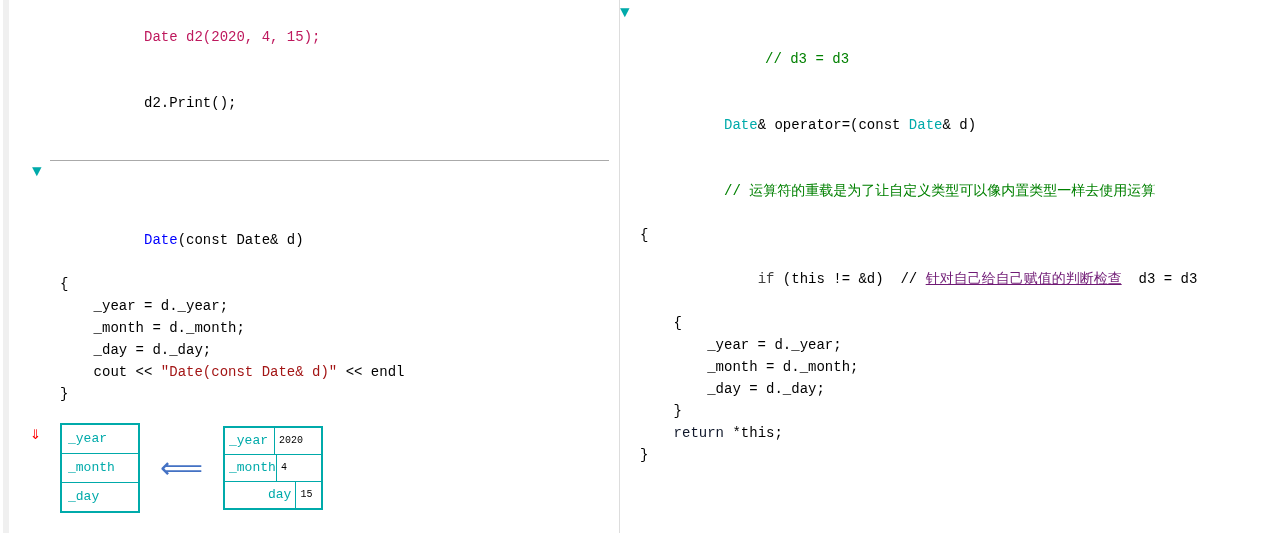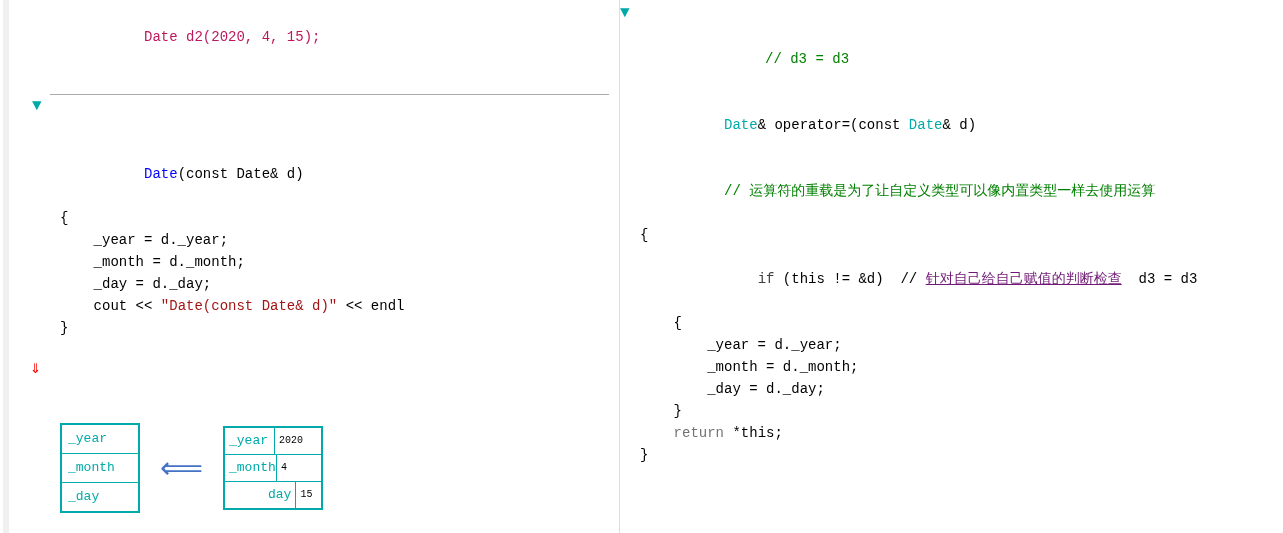--- a/index.html
+++ b/index.html
@@ -130,20 +130,23 @@
   <div class="code-area">
 
     <div class="left-panel">
 
       <div style="padding-top: 4px;">
 
         <div class="code-line">
           <span style="color:#be185d;">Date d2(2020, 4, 15);</span>
         </div>
 
+        <div class="code-line">
+          <span>d2.Print();</span>
+        </div>
 
         <div class="code-line" style="border-bottom:1px solid #aaa; margin: 2px 0 2px -10px; width: calc(100% + 10px);">&nbsp;</div>
 
         <div class="code-line" style="position:relative;">
           
           <span style="position:absolute; left:-28px; top:-2px; color:#00aaaa; font-size:16px;">▼</span>
           <span style="color:#0000ff;">Date</span><span>(const Date&amp; d)</span>
         </div>
 
         <div class="code-line">{</div>
@@ -215,21 +218,21 @@
 
         <div class="code-line">
           &nbsp;&nbsp;&nbsp;&nbsp;<span style="color:#404040;">if</span><span> (this != &amp;d)  // </span><span style="color:#701a75; text-decoration:underline;">针对自己给自己赋值的判断检查</span><span>  d3 = d3</span>
         </div>
 
         <div class="code-line">&nbsp;&nbsp;&nbsp;&nbsp;{</div>
         <div class="code-line">&nbsp;&nbsp;&nbsp;&nbsp;&nbsp;&nbsp;&nbsp;&nbsp;_year = d._year;</div>
         <div class="code-line">&nbsp;&nbsp;&nbsp;&nbsp;&nbsp;&nbsp;&nbsp;&nbsp;_month = d._month;</div>
         <div class="code-line">&nbsp;&nbsp;&nbsp;&nbsp;&nbsp;&nbsp;&nbsp;&nbsp;_day = d._day;</div>
         <div class="code-line">&nbsp;&nbsp;&nbsp;&nbsp;}</div>
-        <div class="code-line">&nbsp;&nbsp;&nbsp;&nbsp;<span style="color:#737373;">return</span> *this;</div>
+        <div class="code-line">&nbsp;&nbsp;&nbsp;&nbsp;<span style="color:#0f172a;">return</span> *this;</div>
         <div class="code-line">}</div>
 
       </div>
 
     </div>
 
   </div>
 
 </div>
 

